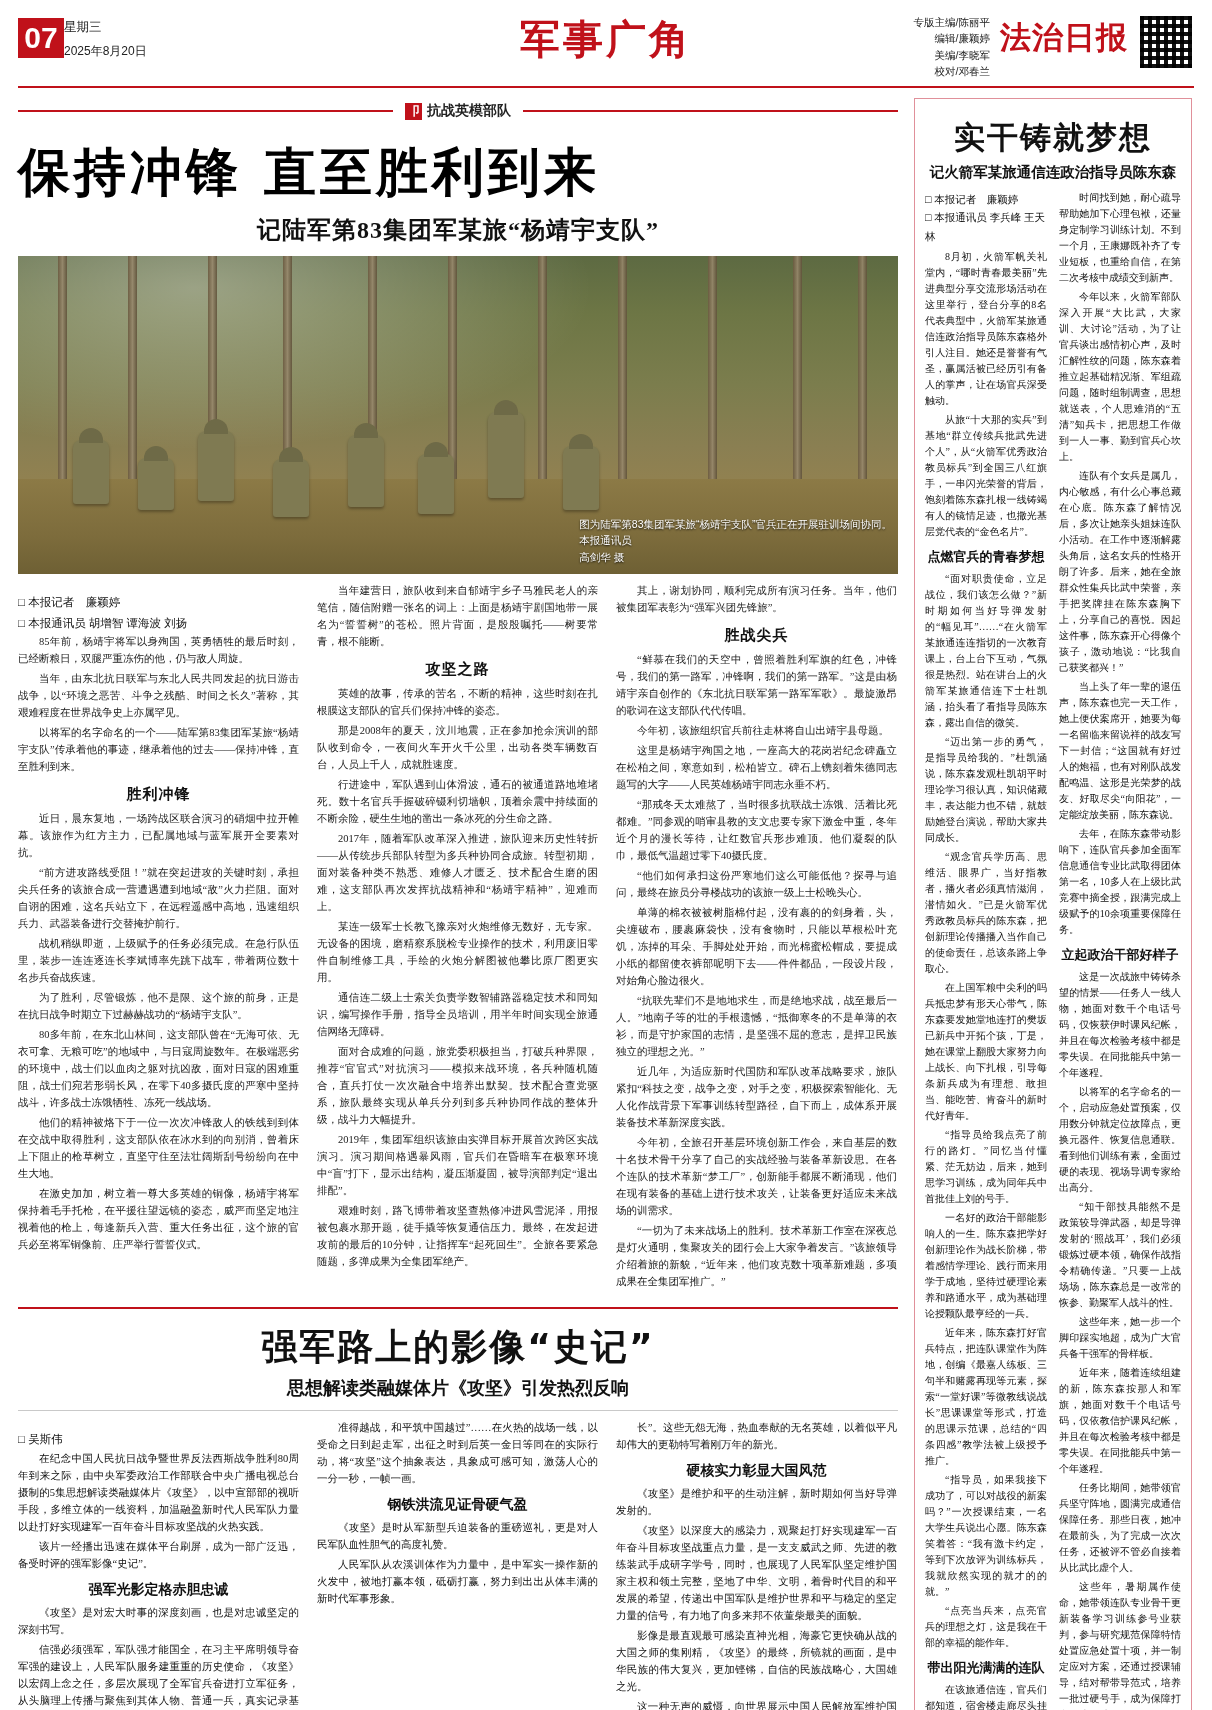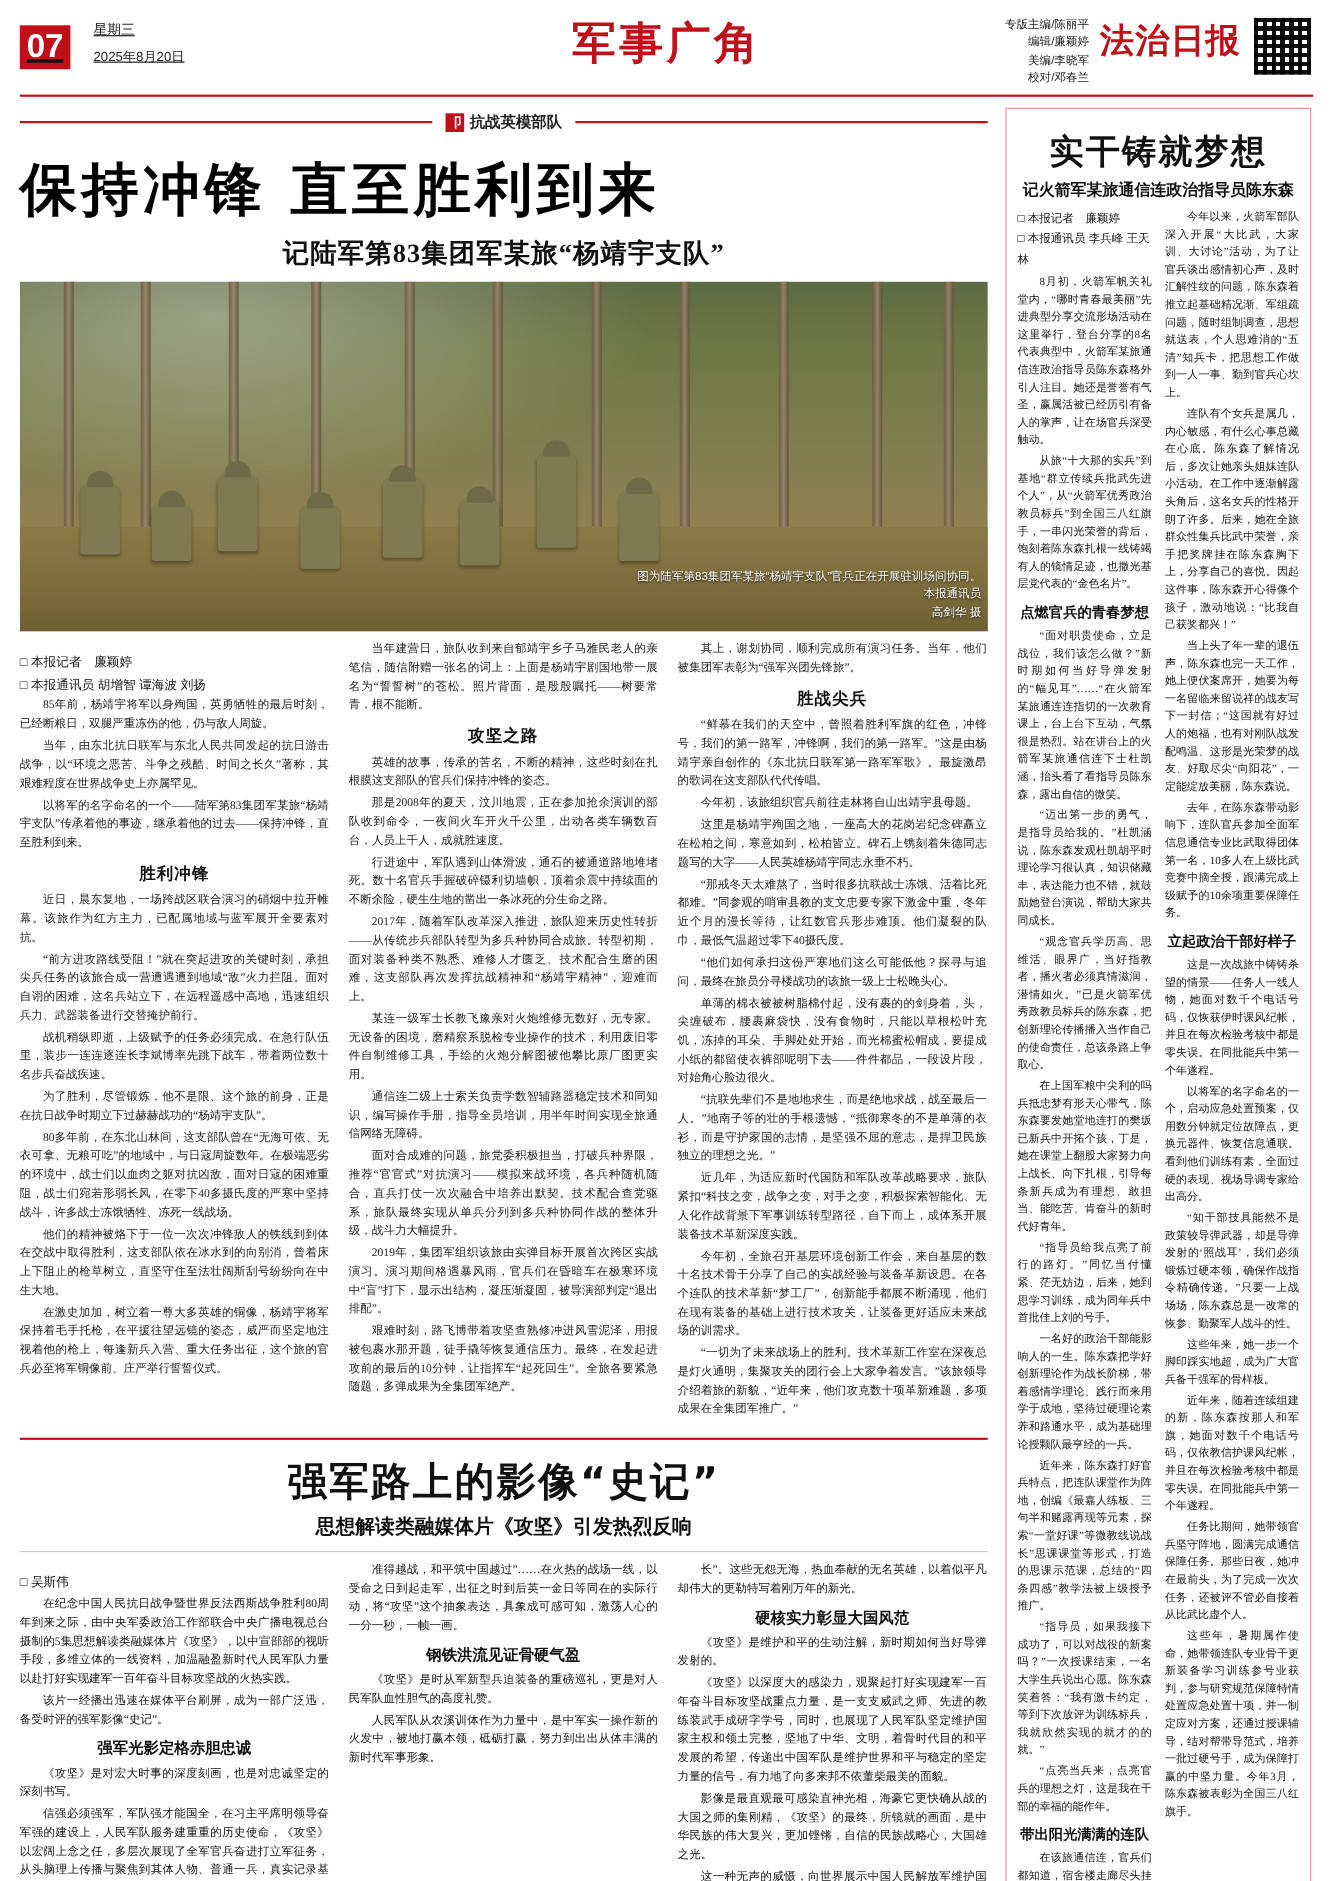--- a/index.html
+++ b/index.html
@@ -8,21 +8,21 @@
     width:1212px; height:1710px;
     background:#ffffff;
     font-family:"Liberation Serif", serif;
     color:#111;
     position:relative;
   }
   .page { position:relative; width:1212px; height:1710px; padding:0; }
 
   
   .masthead { position:relative; height:78px; border-bottom:2px solid #c0111a; margin:10px 18px 0 18px; }
-  .mh-left { position:absolute; left:0; top:4px; display:flex; align-items:flex-end; gap:21px;text-decoration:underline; }
+  .mh-left { position:absolute; left:0; top:4px; display:flex; align-items:center; gap:0; }
   .pagenum {
     width:46px; height:40px; background:#c0111a; color:#fff;
     font-family:"Liberation Sans", sans-serif; font-weight:bold; font-size:30px;
     display:flex; align-items:center; justify-content:center; line-height:1;
   }
   .mh-dates { font-family:"Liberation Sans", sans-serif; font-size:12px; color:#222; line-height:1.9; padding-top:2px;}
   .mh-dates div:first-child { font-size:12.5px; }
   .mh-center {
     position:absolute; left:50%; transform:translateX(-50%); top:2px;
     font-family:"DejaVu Sans", sans-serif; font-weight:bold; font-size:40px; color:#c0111a;
@@ -68,21 +68,21 @@
       position:relative;
   }
   .trunk { position:absolute; top:0; width:9px; height:74%; background:linear-gradient(90deg,#6b5a40,#95866a,#5f5139); opacity:.9;}
   .ground { position:absolute; left:0; right:0; bottom:0; height:30%;
      background:linear-gradient(180deg,#8c7a46,#7d6c3c 60%,#6e6034); }
   .soldier { position:absolute; bottom:26%; width:36px; height:64px; background:#7f7a52; border-radius:8px 8px 3px 3px;
      box-shadow:0 2px 3px rgba(0,0,0,.3); }
   .soldier:after { content:""; position:absolute; top:-12px; left:6px; width:24px; height:15px; background:#6e6a47; border-radius:12px 12px 0 0;}
   .hero-cap {
     position:absolute; right:6px; bottom:8px; color:#fff; font-family:"Liberation Sans", sans-serif;
-    font-size:10.5px; line-height:1.6; text-align:right; text-shadow:0 1px 2px rgba(0,0,0,.9);
+    font-size:10.5px; line-height:1.6; text-shadow:0 1px 2px rgba(0,0,0,.9);
   }
 
   
   .byline { font-family:"Liberation Sans", sans-serif; font-size:11.5px; line-height:1.8; margin-top:10px; }
   .byline .sq:before { content:"□ "; }
 
   .cols3 { display:flex; gap:18px; margin-top:8px; }
   .col { width:281px; }
   .col p { margin:0 0 3px 0; text-indent:2em; font-size:10.5px; line-height:1.62; text-align:justify; color:#1a1a1a; font-family:"Liberation Serif", serif;}
   .sec-title { text-align:center; font-family:"DejaVu Sans", sans-serif; font-weight:bold; font-size:15px; margin:10px 0 6px 0; letter-spacing:1px;}
@@ -280,20 +280,21 @@
           <p>“指导员给我点亮了前行的路灯。”同忆当付懂紧、茫无妨边，后来，她到思学习训练，成为同年兵中首批佳上刘的号手。</p>
           <p>一名好的政治干部能影响人的一生。陈东森把学好创新理论作为战长阶梯，带着感情学理论、践行而来用学于成地，坚待过硬理论素养和路通水平，成为基础理论授颗队最亨经的一兵。</p>
           <p>近年来，陈东森打好官兵特点，把连队课堂作为阵地，创编《最嘉人练板、三句半和赌露再现等元素，探索“一堂好课”等微教线说战长”思课课堂等形式，打造的思课示范课，总结的“四条四感”教学法被上级授予推广。</p>
           <p>“指导员，如果我接下成功了，可以对战役的新案吗？”一次授课结束，一名大学生兵说出心愿。陈东森笑着答：“我有激卡约定，等到下次放评为训练标兵，我就欣然实现的就才的的就。”</p>
           <p>“点亮当兵来，点亮官兵的理想之灯，这是我在干部的幸福的能作年。</p>
           <div class="r-sec">带出阳光满满的连队</div>
           <p>在该旅通信连，官兵们都知道，宿舍楼走廊尽头挂着一个红色心形的“心声箱”，并常生投信。</p>
 
         </div>
         <div class="r-col">
+          <p>时间找到她，耐心疏导帮助她加下心理包袱，还量身定制学习训练计划。不到一个月，王康娜既补齐了专业短板，也重给自信，在第二次考核中成绩交到新声。</p>
           <p>今年以来，火箭军部队深入开展“大比武，大家训、大讨论”活动，为了让官兵谈出感情初心声，及时汇解性纹的问题，陈东森着推立起基础精况渐、军组疏问题，随时组制调查，思想就送表，个人思难消的“五清”知兵卡，把思想工作做到一人一事、勤到官兵心坎上。</p>
           <p>连队有个女兵是属几，内心敏感，有什么心事总藏在心底。陈东森了解情况后，多次让她亲头姐妹连队小活动。在工作中逐渐解露头角后，这名女兵的性格开朗了许多。后来，她在全旅群众性集兵比武中荣誉，亲手把奖牌挂在陈东森胸下上，分享自己的喜悦。因起这件事，陈东森开心得像个孩子，激动地说：“比我自己获奖都兴！”</p>
           <p>当上头了年一辈的退伍声，陈东森也完一天工作，她上便伏案席开，她要为每一名留临来留说祥的战友写下一封信；“这国就有好过人的炮福，也有对刚队战发配鸣温、这形是光荣梦的战友、好取尽尖“向阳花”，一定能绽放美丽，陈东森说。</p>
           <p>去年，在陈东森带动影响下，连队官兵参加全面军信息通信专业比武取得团体第一名，10多人在上级比武竞赛中摘全授，跟满完成上级赋予的10余项重要保障任务。</p>
           <div class="r-sec">立起政治干部好样子</div>
           <p>这是一次战旅中铸铸杀望的情景——任务人一线人物，她面对数千个电话号码，仅恢获伊时课风纪帐，并且在每次检验考核中都是零失误。在同批能兵中第一个年遂程。</p>
           <p>以将军的名字命名的一个，启动应急处置预案，仅用数分钟就定位故障点，更换元器件、恢复信息通联。看到他们训练有素，全面过硬的表现、视场导调专家给出高分。</p>
           <p>“知干部技具能然不是政策较导弹武器，却是导弹发射的‘照战耳’，我们必须锻炼过硬本领，确保作战指令精确传递。”只要一上战场场，陈东森总是一改常的恢参、勤聚军人战斗的性。</p>
           <p>这些年来，她一步一个脚印踩实地超，成为广大官兵备干强军的骨样板。</p>
           <p>近年来，随着连续组建的新，陈东森按那人和军旗，她面对数千个电话号码，仅依教信护课风纪帐，并且在每次检验考核中都是零失误。在同批能兵中第一个年遂程。</p>

